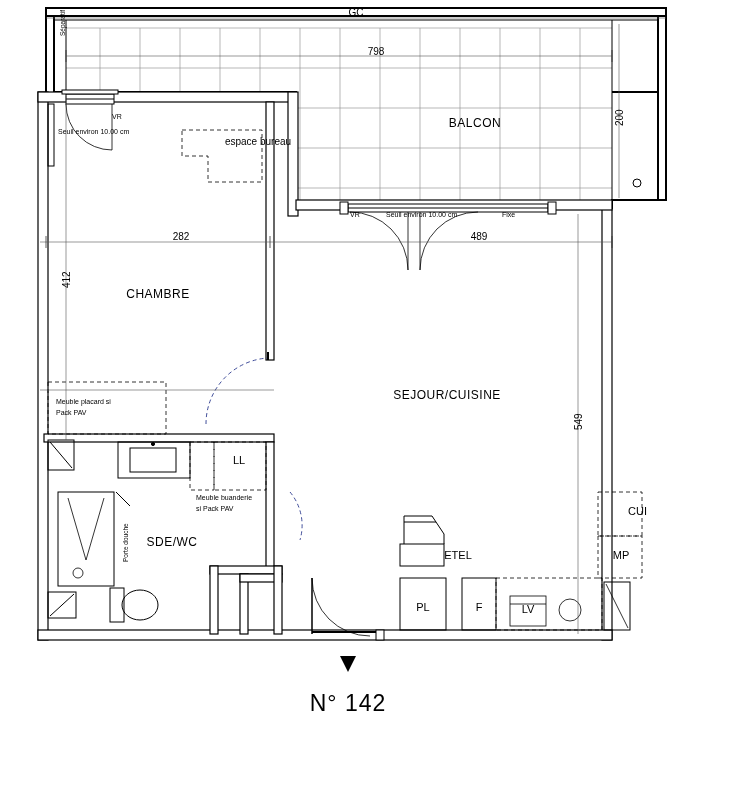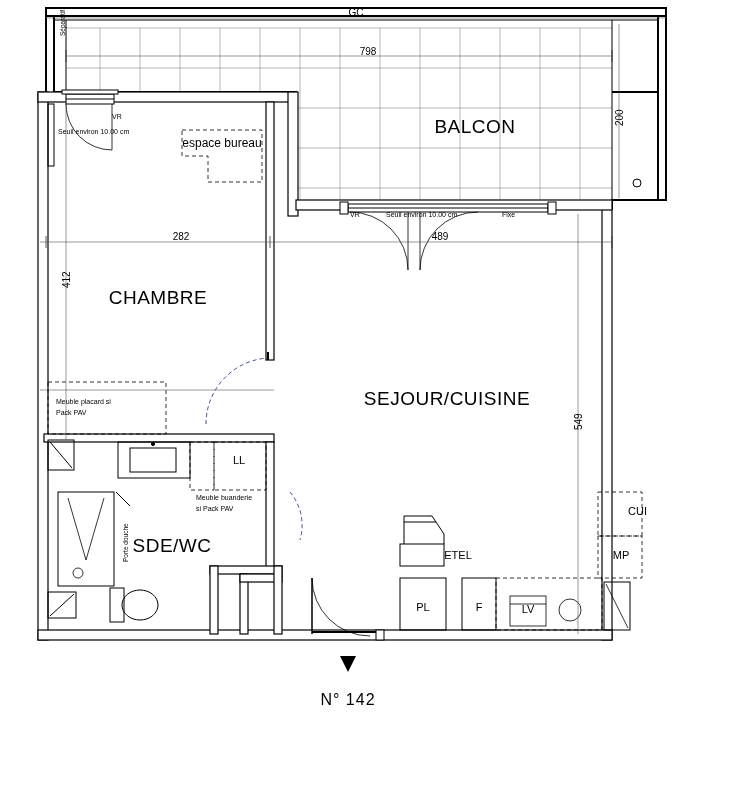--- a/index.html
+++ b/index.html
@@ -23,40 +23,41 @@
     height: 800px;
   }
   .lbl {
     position: absolute;
     white-space: nowrap;
     font-family: "Liberation Sans", sans-serif;
     color: #000;
     line-height: 1;
   }
   .room-name {
-    font-size: 19px;
+    font-size: 12px;
     letter-spacing: 0.5px;
   }
   .dim {
     font-size: 10px;
   }
   .tiny {
     font-size: 7px;
   }
   .tiny2 {
     font-size: 6.5px;
   }
   .small {
-    font-size: 12px;
+    font-size: 10px;
+    margin-left: 36px;
   }
   .box-lbl {
     font-size: 11px;
   }
   .plan-title {
-    font-size: 16px;
+    font-size: 23px;
     letter-spacing: 1px;
   }
   .rot90 {
     transform: rotate(-90deg);
     transform-origin: left top;
   }
   .ctr {
     transform: translateX(-50%);
   }
 </style>
@@ -275,23 +276,23 @@
 
     <polygon points="340,656 356,656 348,672" fill="#000000"></polygon>
   </svg>
 
   <div class="lbl room-name ctr" style="left:475px; top:117px;">BALCON</div>
   <div class="lbl room-name ctr" style="left:158px; top:288px;">CHAMBRE</div>
   <div class="lbl room-name ctr" style="left:447px; top:389px;text-align:center;">SEJOUR/CUISINE</div>
   <div class="lbl room-name ctr" style="left:172px; top:536px;">SDE/WC</div>
 
   <div class="lbl dim ctr" style="left:356px; top:8px;">GC</div>
-  <div class="lbl dim ctr" style="left:368px; top:47px;">798</div>
+  <div class="lbl dim ctr" style="left:376px; top:47px;">798</div>
   <div class="lbl dim ctr" style="left:158px; top:232px;margin-left:23px;">282</div>
-  <div class="lbl dim ctr" style="left:440px; top:232px;text-align:center;">489</div>
+  <div class="lbl dim ctr" style="left:479px; top:232px;text-align:center;">489</div>
   <div class="lbl dim rot90" style="left:615px; top:126px;">200</div>
   <div class="lbl dim rot90" style="left:62px; top:288px;">412</div>
   <div class="lbl dim rot90" style="left:574px; top:430px;">549</div>
 
   <div class="lbl tiny2 rot90" style="left:60px; top:36px;">Séparatif</div>
   <div class="lbl tiny" style="left:112px; top:113px;">VR</div>
   <div class="lbl tiny" style="left:58px; top:128px;">Seuil environ 10.00 cm</div>
   <div class="lbl small ctr" style="left:222px; top:137px;">espace bureau</div>
   <div class="lbl tiny" style="left:350px; top:211px;">VR</div>
   <div class="lbl tiny" style="left:386px; top:211px;">Seuil environ 10.00 cm</div>

